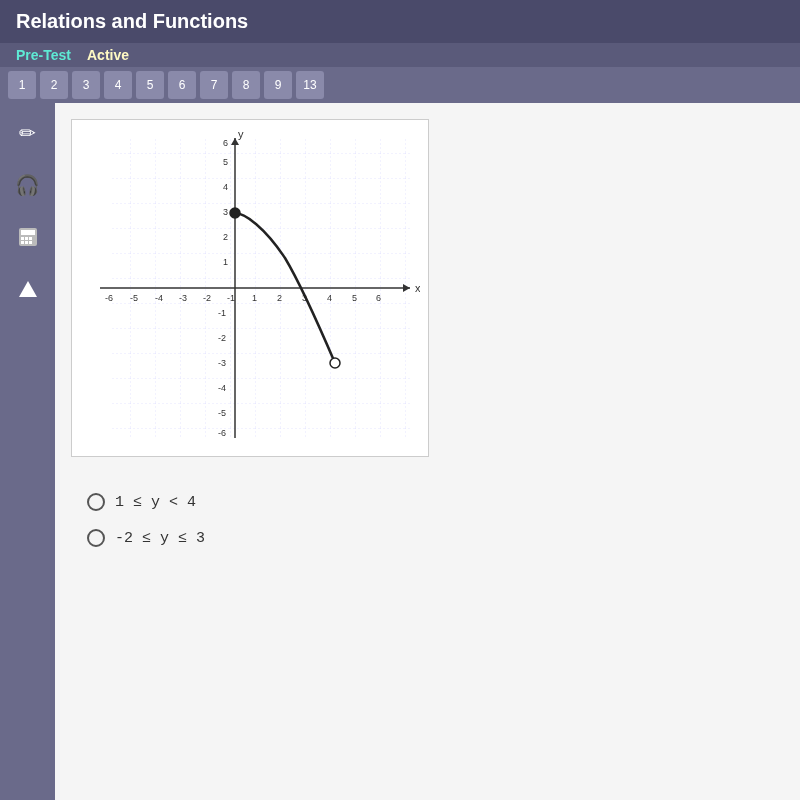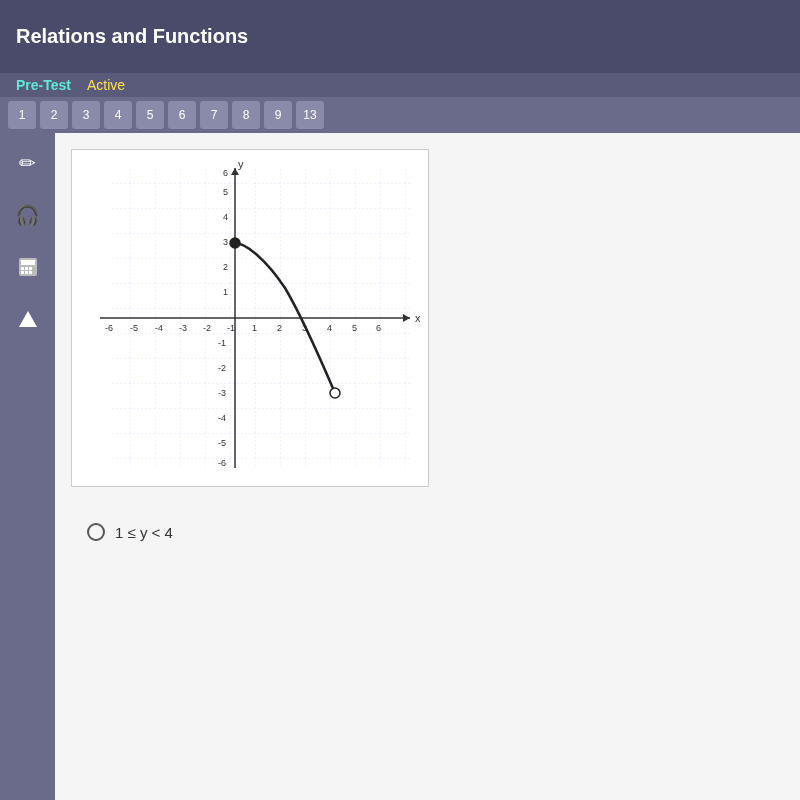--- a/index.html
+++ b/index.html
@@ -8,21 +8,21 @@
       height: 800px;
       overflow: hidden;
       font-family: Arial, sans-serif;
       background: #e8e8e8;
     }
 
     
     .header {
       background: #4a4a6a;
       color: white;
-      padding: 25px 16px;
+      padding: 10px 16px;
       display: flex;
       align-items: flex-start;
     }
     .header-title {
       font-size: 20px;
       font-weight: bold;
       color: white;
     }
 
     
@@ -32,23 +32,23 @@
       display: flex;
       align-items: center;
       gap: 16px;
     }
     .sub-header-pretest {
       color: #5eead4;
       font-size: 14px;
       font-weight: bold;
     }
     .sub-header-active {
-      color: #fde047;
+      color: #fef9c3;
       font-size: 14px;
-      font-weight: normal;
+      font-weight: bold;
     }
 
     
     .question-bar {
       background: #6a6a8a;
       display: flex;
       align-items: center;
       padding: 4px 8px;
       gap: 4px;
     }
@@ -114,20 +114,21 @@
       display: block;
     }
 
     
     .choices {
       display: flex;
       flex-direction: column;
       gap: 18px;
       margin-top: 8px;
       padding-left: 16px;
+      font-family: Liberation Mono, monospace;
     }
     .choice-item {
       display: flex;
       align-items: center;
       gap: 10px;
       font-size: 15px;
       color: #333;
       cursor: pointer;
     }
     .choice-radio {
@@ -250,15 +251,19 @@
 
       </svg>
     </div>
 
     
     <div class="choices">
     <div class="choice-item">
           <span class="choice-radio"></span>
           <span>1 ≤ y &lt; 4</span>
         </div>
+        <div class="choice-item">
+          <span class="choice-radio"></span>
+          <span>-2 ≤ y ≤ 3</span>
+        </div>
       </div>
   </div>
 </div>
 
 </body></html>

